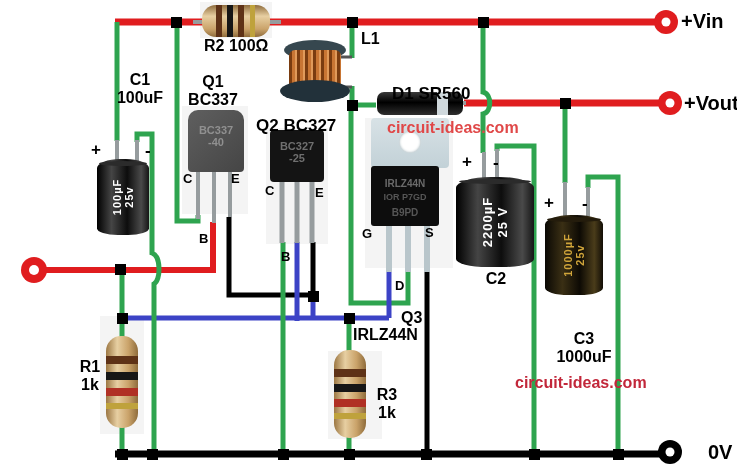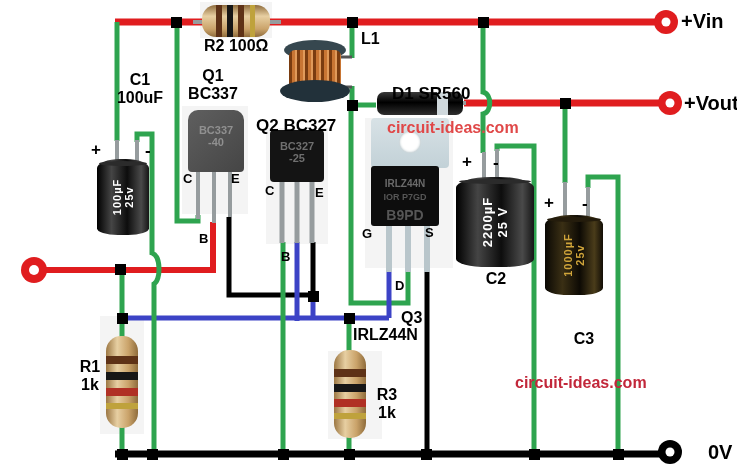--- a/index.html
+++ b/index.html
@@ -212,21 +212,21 @@
     <div>-25</div>
   </div>
 
   <div class="comp to220-tab" style="left:371px;top:118px;width:78px;height:50px;">
     <div class="to220-hole" style="left:28px;top:13px;width:22px;height:22px;"></div>
   </div>
   <div class="comp to220-body" style="left:371px;top:166px;width:68px;height:60px;font-size:10px;
        padding-top:10px;box-sizing:border-box;line-height:1.5;">
     <div>IRLZ44N</div>
     <div style="font-size:9px;color:#565656;">IOR P7GD</div>
-    <div style="font-size:14px;color:#565656;">B9PD</div>
+    <div style="font-size:10px;color:#565656;">B9PD</div>
   </div>
 
   <div class="comp ind-flange" style="left:284px;top:40px;width:62px;height:20px;background:#36474f;"></div>
   <div class="comp ind-body" style="left:289px;top:50px;width:52px;height:42px;"></div>
   <div class="comp ind-flange" style="left:280px;top:80px;width:70px;height:22px;background:#22313a;"></div>
 
   <div class="comp diode" style="left:377px;top:92px;width:86px;height:23px;">
     <div class="band" style="left:60px;width:11px;"></div>
   </div>
 
@@ -235,21 +235,21 @@
   <div class="lbl sz20" style="left:687px;top:441px;margin-left:21px;">0V</div>
 
 
   <div class="lbl sz16" style="left:204px;top:37px;">R2 100Ω</div>
 
   <div class="lbl sz16 center" style="left:104px;top:71px;width:72px;">
     <div>C1</div>
     <div>100uF</div>
   </div>
 
-  <div class="lbl sz16 center" style="left:181px;top:67px;width:64px;">
+  <div class="lbl sz16 center" style="left:181px;top:73px;width:64px;">
     <div>Q1</div>
     <div>BC337</div>
   </div>
 
   <div class="lbl sz17" style="left:256px;top:116px;">Q2 BC327</div>
 
   <div class="lbl sz16" style="left:361px;top:30px;">L1</div>
 
   <div class="lbl sz17" style="left:392px;top:84px;">D1 SR560</div>
 
@@ -258,20 +258,21 @@
 
   <div class="lbl sz16" style="left:401px;top:309px;">Q3</div>
   <div class="lbl sz16" style="left:353px;top:326px;">IRLZ44N</div>
 
   <div class="lbl sz16 center" style="left:454px;top:270px;width:84px;">
     <div>C2</div>
   </div>
 
   <div class="lbl sz16 center" style="left:542px;top:298px;width:84px;margin-top:32px;">
     <div>C3</div>
+    <div>1000uF</div>
   </div>
 
   <div class="lbl sz16 center" style="left:70px;top:358px;width:40px;">
     <div>R1</div>
     <div>1k</div>
   </div>
 
   <div class="lbl sz16 center" style="left:367px;top:386px;width:40px;">
     <div>R3</div>
     <div>1k</div>

